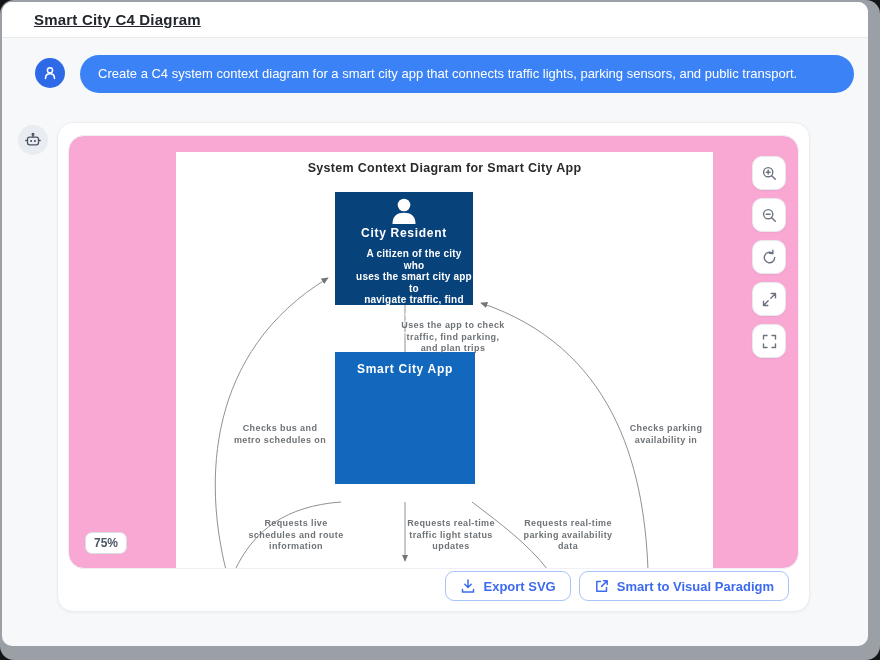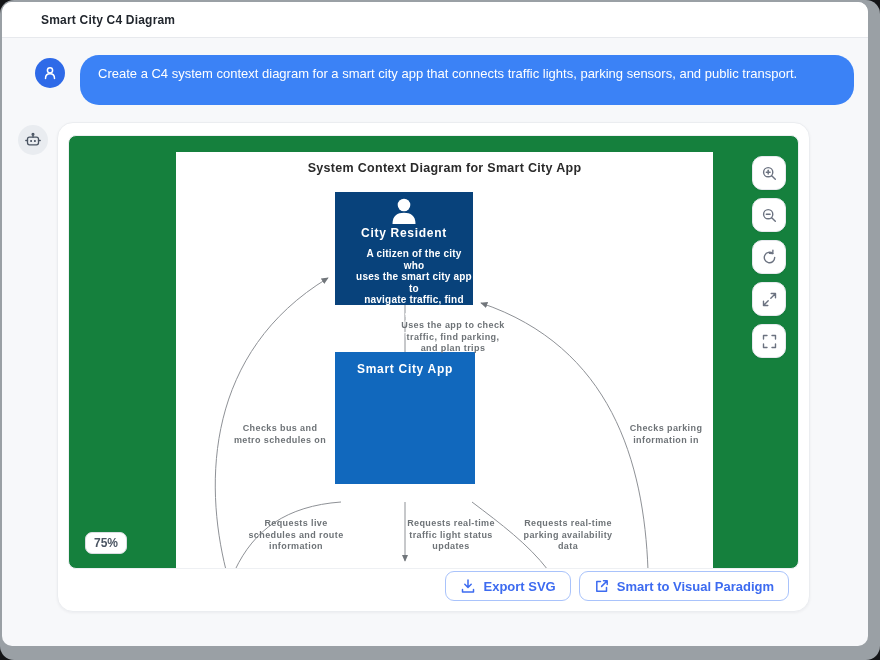--- a/index.html
+++ b/index.html
@@ -11,45 +11,45 @@
   }
   .frame { position:absolute; inset:0; background:#9aa0a5; border-radius:14px; }
   .window {
     position:absolute; top:2px; left:2px; right:12px; bottom:14px;
     background:#f7f8fa; border-radius:10px; overflow:hidden;
   }
   .titlebar {
     height:36px; background:#fff; border-bottom:1px solid #e7e9ed;
     display:flex; align-items:center; padding:0 28px; box-sizing:border-box;
   }
-  .titlebar h1 { margin:11px; font-size:12px; font-weight:bold; color:#22272e; letter-spacing:0.2px; }
+  .titlebar h1 { margin:4px; font-size:15px; font-weight:bold; color:#22272e; letter-spacing:0.2px;text-decoration:underline; }
 
   .avatar {
     position:absolute; left:33px; top:56px; width:30px; height:30px; border-radius:50%;
     background:#2e6ae8; display:flex; align-items:center; justify-content:center;
   }
   .bubble {
-    position:absolute; left:78px; top:53px; right:14px; height:50px;
+    position:absolute; left:78px; top:53px; right:14px; height:38px;
     background:#3b82f6; border-radius:19px; color:#fff; font-size:13px;
     line-height:38px; padding:0 18px; white-space:nowrap; overflow:hidden;
     box-sizing:border-box;
   }
   .bot-badge {
     position:absolute; left:16px; top:123px; width:30px; height:30px; border-radius:50%;
     background:#e9ecf0; display:flex; align-items:center; justify-content:center; color:#4b5563;
   }
 
   .card {
     position:absolute; left:55px; top:120px; width:753px; height:490px;
     background:#fff; border:1px solid #ebedf0; border-radius:16px;
     box-shadow:0 1px 3px rgba(16,24,40,.05); box-sizing:border-box;
   }
   .canvas {
     position:absolute; left:10px; top:12px; width:731px; height:434px;
-    background:#15803d; border:1px solid #eef0f3; border-radius:8px;
+    background:#f9a8d4; border:1px solid #eef0f3; border-radius:16px;
     overflow:hidden; box-sizing:border-box;
   }
   .sheet { position:absolute; left:107px; top:16px; width:537px; height:418px; background:#fff; }
   .diagram-title {
     position:absolute; left:0; top:9px; width:100%; text-align:center;
     font-size:12.5px; font-weight:bold; color:#2a2a2a; letter-spacing:0.3px;
   }
   svg.edges { position:absolute; left:0; top:0; }
 
   .node { position:absolute; color:#fff; text-align:center; box-sizing:border-box; }
@@ -159,21 +159,21 @@
           <div class="node node-system">
             <div class="node-title">Smart City App</div>
           </div>
 
           <div class="edge-label" id="lbl-uses">Uses the app to check
 traffic, find parking,
 and plan trips</div>
           <div class="edge-label" id="lbl-bus">Checks bus and
 metro schedules on</div>
           <div class="edge-label" id="lbl-parking">Checks parking
-information in</div>
+availability in</div>
           <div class="edge-label" id="lbl-live">Requests live
 schedules and route
 information</div>
           <div class="edge-label" id="lbl-traffic">Requests real-time
 traffic light status
 updates</div>
           <div class="edge-label" id="lbl-parkdata">Requests real-time
 parking availability
 data</div>
         </div>

